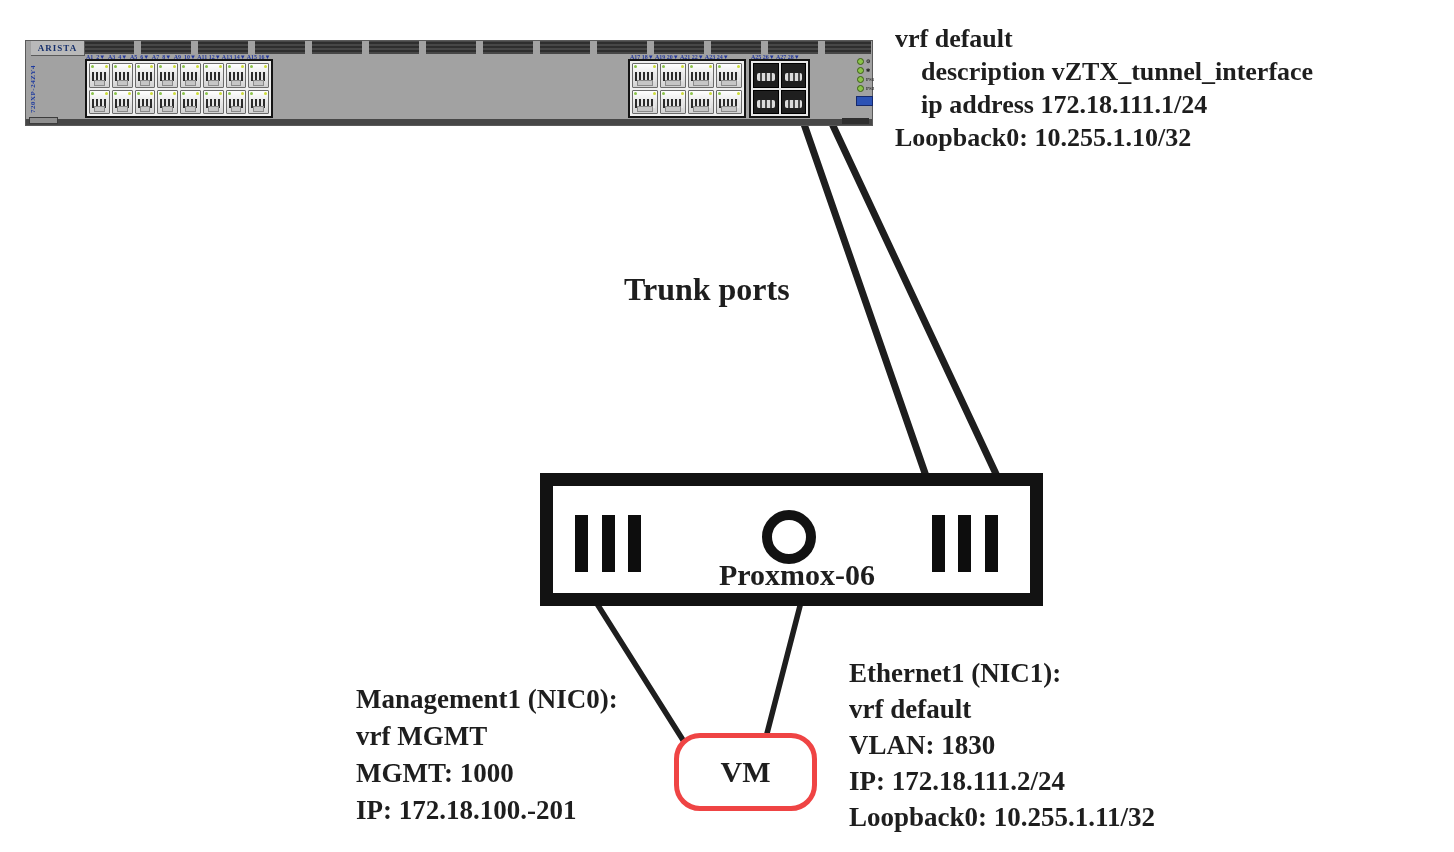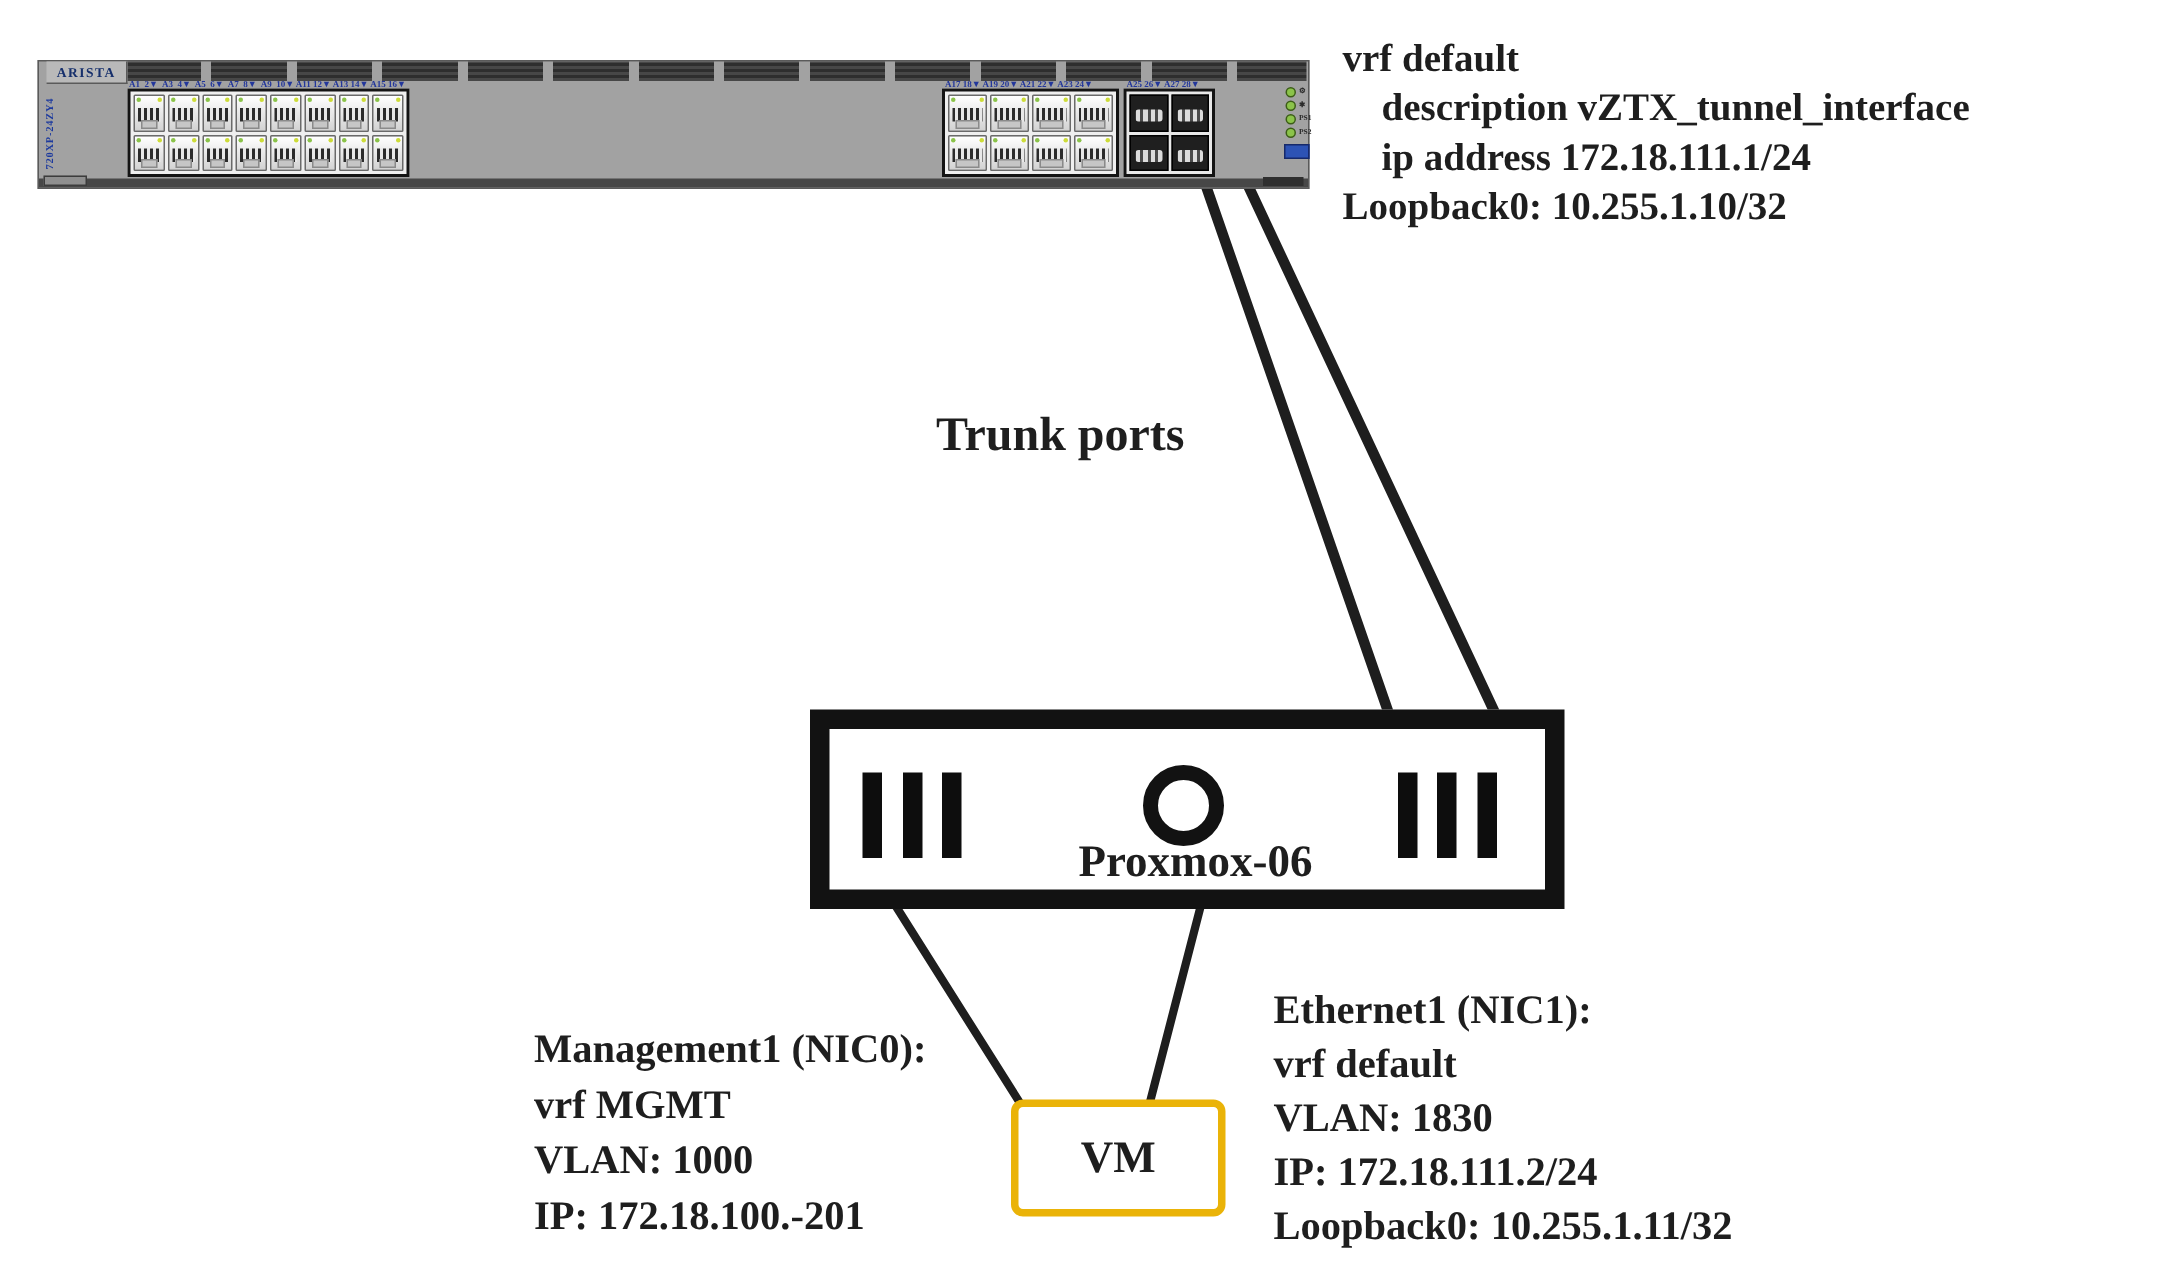--- a/index.html
+++ b/index.html
@@ -70,21 +70,21 @@
   .host{position:absolute;left:540px;top:473px;width:503px;height:133px;
         border:13px solid #121212;background:#fff;box-sizing:border-box;}
   .vbar{position:absolute;top:29px;width:13px;height:57px;background:#0d0d0d;}
   .host-circle{position:absolute;left:209px;top:24px;width:34px;height:34px;
         border:10px solid #121212;border-radius:50%;background:#fff;}
   .host-label{position:absolute;left:134px;top:72px;width:220px;text-align:center;
         font-size:30px;font-weight:600;color:#1e1e1e;}
 
   
   .vm{position:absolute;left:674px;top:733px;width:143px;height:78px;
-        border:5px solid #eab308;border-radius:8px;background:#fff;box-sizing:border-box;
+        border:5px solid #ef4444;border-radius:26px;background:#fff;box-sizing:border-box;
         display:flex;align-items:center;justify-content:center;}
   .vm-label{font-size:30px;font-weight:600;color:#1e1e1e;}
 </style>
 </head>
 <body>
 
 <div id="canvas">
 
   <svg id="cables" viewBox="0 0 1454 852">
     <line x1="795" y1="98" x2="926" y2="476" stroke-width="7"></line>
@@ -309,21 +309,21 @@
     <div class="host-label">Proxmox-06</div>
   </div>
 
   <div class="vm">
     <span class="vm-label">VM</span>
   </div>
 
   <div class="hand nic0">
     <div class="ln">Management1 (NIC0):</div>
     <div class="ln">vrf MGMT</div>
-    <div class="ln">VLAN: 1000</div>
+    <div class="ln">MGMT: 1000</div>
     <div class="ln">IP: 172.18.100.-201</div>
   </div>
 
   <div class="hand nic1">
     <div class="ln">Ethernet1 (NIC1):</div>
     <div class="ln">vrf default</div>
     <div class="ln">VLAN: 1830</div>
     <div class="ln">IP: 172.18.111.2/24</div>
     <div class="ln">Loopback0: 10.255.1.11/32</div>
   </div>

